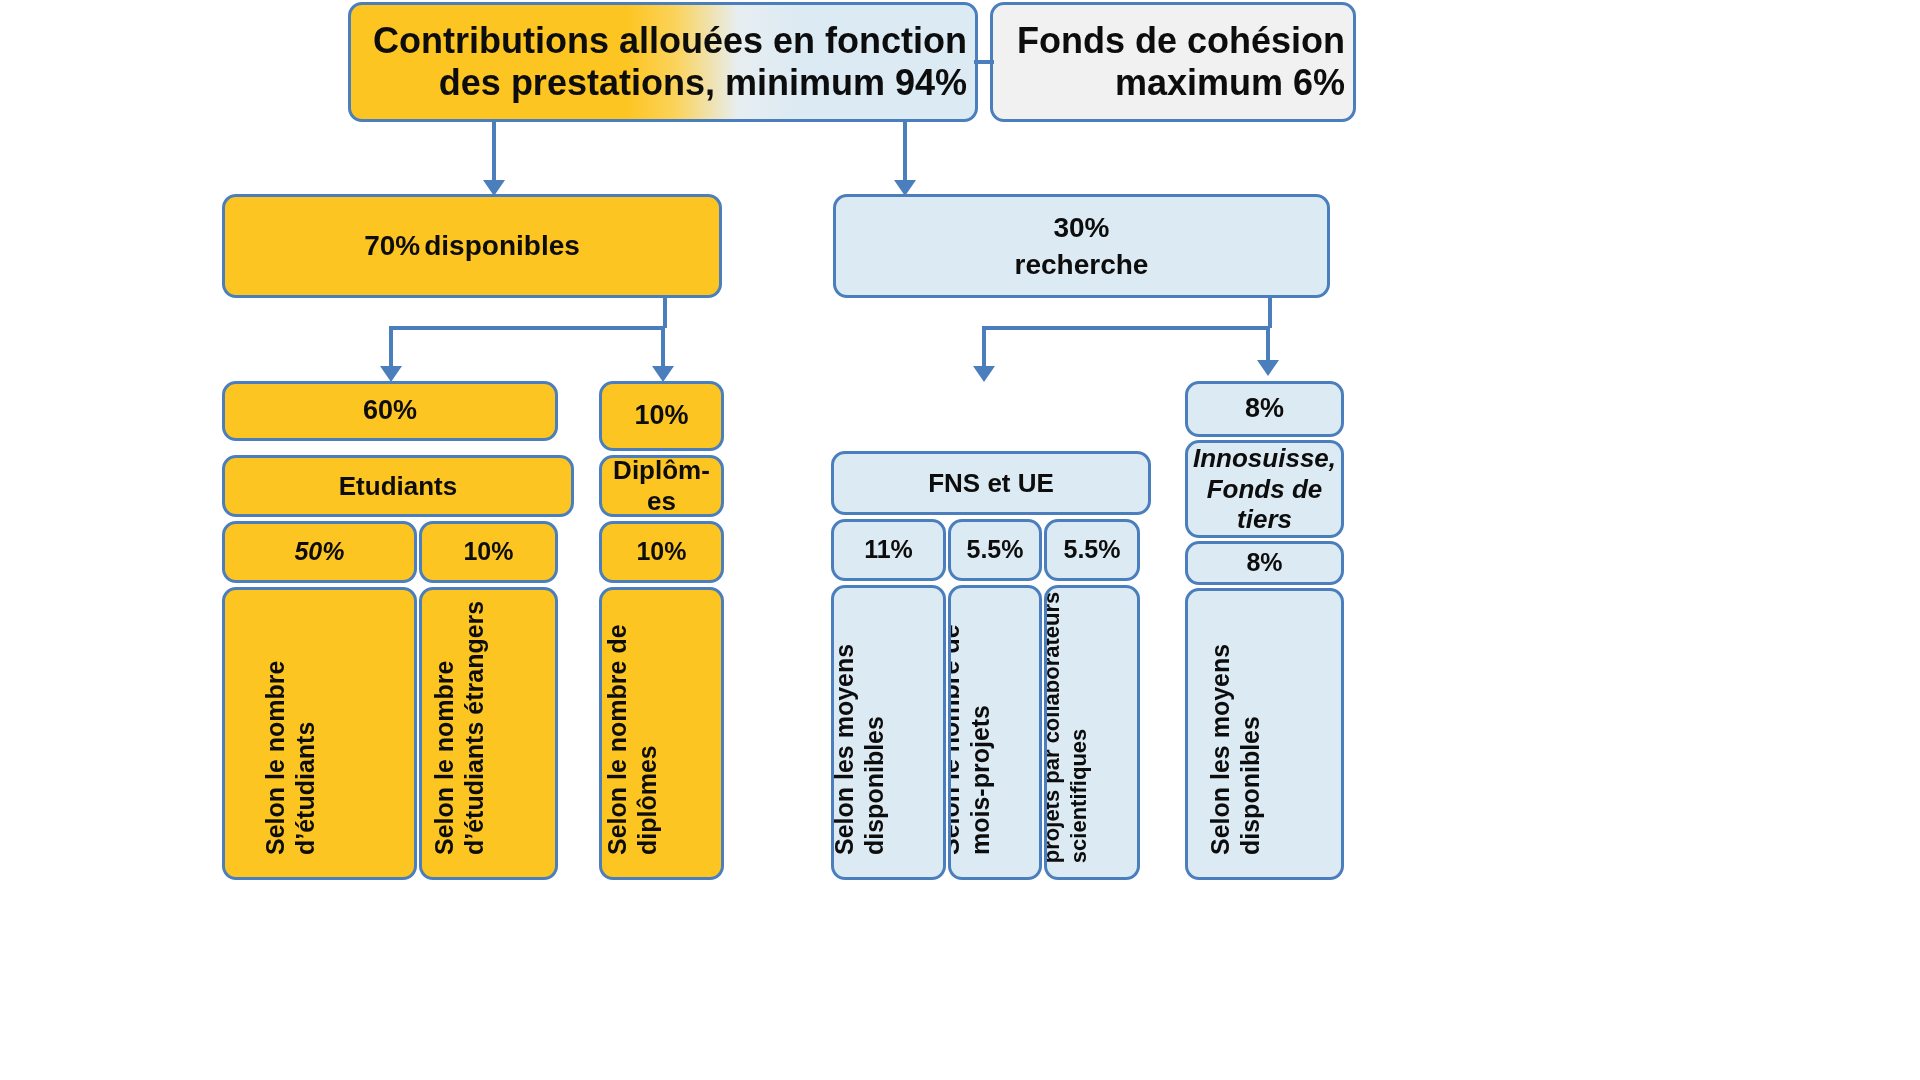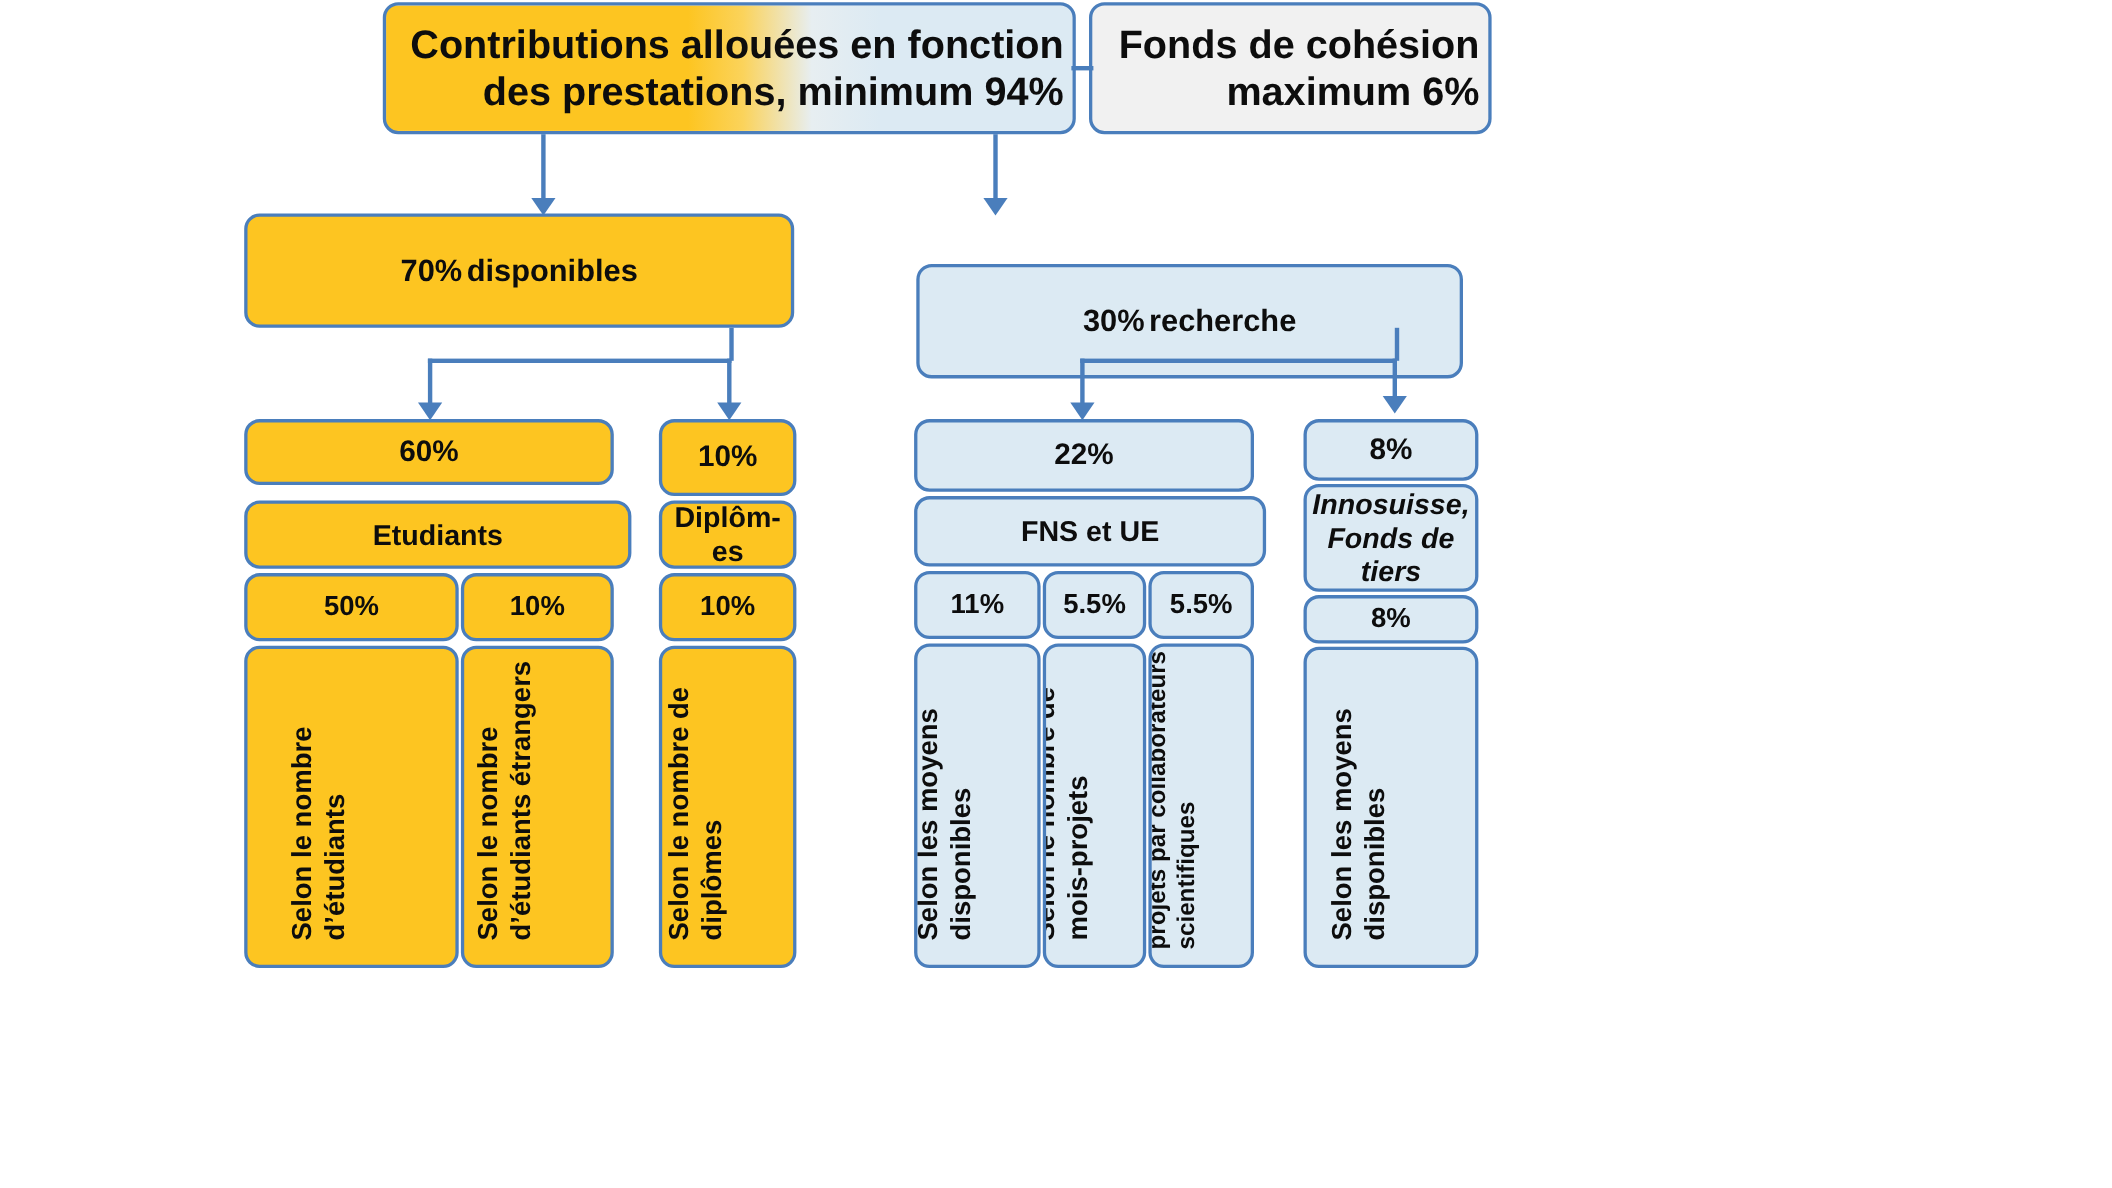--- a/index.html
+++ b/index.html
@@ -116,21 +116,21 @@
   <div class="arrowhead" style="left:483px; top:180px;"></div>
 
   <div class="vline" style="left:903px; top:122px; height:62px;"></div>
   <div class="arrowhead" style="left:894px; top:180px;"></div>
 
   <div class="node fill-yellow t-lvl2" style="left:222px; top:194px; width:500px; height:104px; gap:4px;">
     <span>70%</span>
     <span>disponibles</span>
   </div>
 
-  <div class="node fill-blue t-lvl2" style="left:833px; top:194px; width:497px; height:104px; gap:4px;margin-top:46px;">
+  <div class="node fill-blue t-lvl2" style="left:833px; top:194px; width:497px; height:104px; flex-direction:column; gap:4px;">
     <span>30%</span>
     <span>recherche</span>
   </div>
 
   <div class="vline" style="left:663px; top:298px; height:30px;"></div>
   <div class="hline" style="left:389px; top:326px; width:276px;"></div>
   <div class="vline" style="left:389px; top:326px; height:44px;"></div>
   <div class="arrowhead" style="left:380px; top:366px;"></div>
   <div class="vline" style="left:661px; top:326px; height:44px;"></div>
   <div class="arrowhead" style="left:652px; top:366px;"></div>
@@ -141,21 +141,21 @@
   <div class="arrowhead" style="left:973px; top:366px;"></div>
   <div class="vline" style="left:1266px; top:326px; height:38px;"></div>
   <div class="arrowhead" style="left:1257px; top:360px;"></div>
 
   <div class="node fill-yellow t-pct" style="left:222px; top:381px; width:336px; height:60px;">
     <span>60%</span>
   </div>
   <div class="node fill-yellow t-label" style="left:222px; top:455px; width:352px; height:62px;">
     <span>Etudiants</span>
   </div>
-  <div class="node fill-yellow t-small" style="left:222px; top:521px; width:195px; height:62px;">
+  <div class="node fill-yellow t-small" style="left:222px; top:521px; width:195px; height:62px;font-style:italic;">
     <span>50%</span>
   </div>
   <div class="node fill-yellow t-small" style="left:419px; top:521px; width:139px; height:62px;">
     <span>10%</span>
   </div>
   <div class="vnode fill-yellow" style="left:222px; top:587px; width:195px; height:293px;">
     <span class="vtext t-vert" style="width:280px;">Selon le nombre d’étudiants</span>
   </div>
   <div class="vnode fill-yellow" style="left:419px; top:587px; width:139px; height:293px;">
     <span class="vtext t-vert" style="width:280px;">Selon le nombre d’étudiants étrangers</span>
@@ -168,23 +168,20 @@
     <span>Diplôm-</span>
     <span>es</span>
   </div>
   <div class="node fill-yellow t-small" style="left:599px; top:521px; width:125px; height:62px;">
     <span>10%</span>
   </div>
   <div class="vnode fill-yellow" style="left:599px; top:587px; width:125px; height:293px;">
     <span class="vtext t-vert" style="width:280px;">Selon le nombre de diplômes</span>
   </div>
 
-  <div class="node fill-blue t-pct" style="left:831px; top:381px; width:309px; height:66px;">
-    <span>22%</span>
-  </div>
   <div class="node fill-blue t-label" style="left:831px; top:451px; width:320px; height:64px;">
     <span>FNS et UE</span>
   </div>
   <div class="node fill-blue t-small" style="left:831px; top:519px; width:115px; height:62px;">
     <span>11%</span>
   </div>
   <div class="node fill-blue t-small" style="left:948px; top:519px; width:94px; height:62px;">
     <span>5.5%</span>
   </div>
   <div class="node fill-blue t-small" style="left:1044px; top:519px; width:96px; height:62px;">

